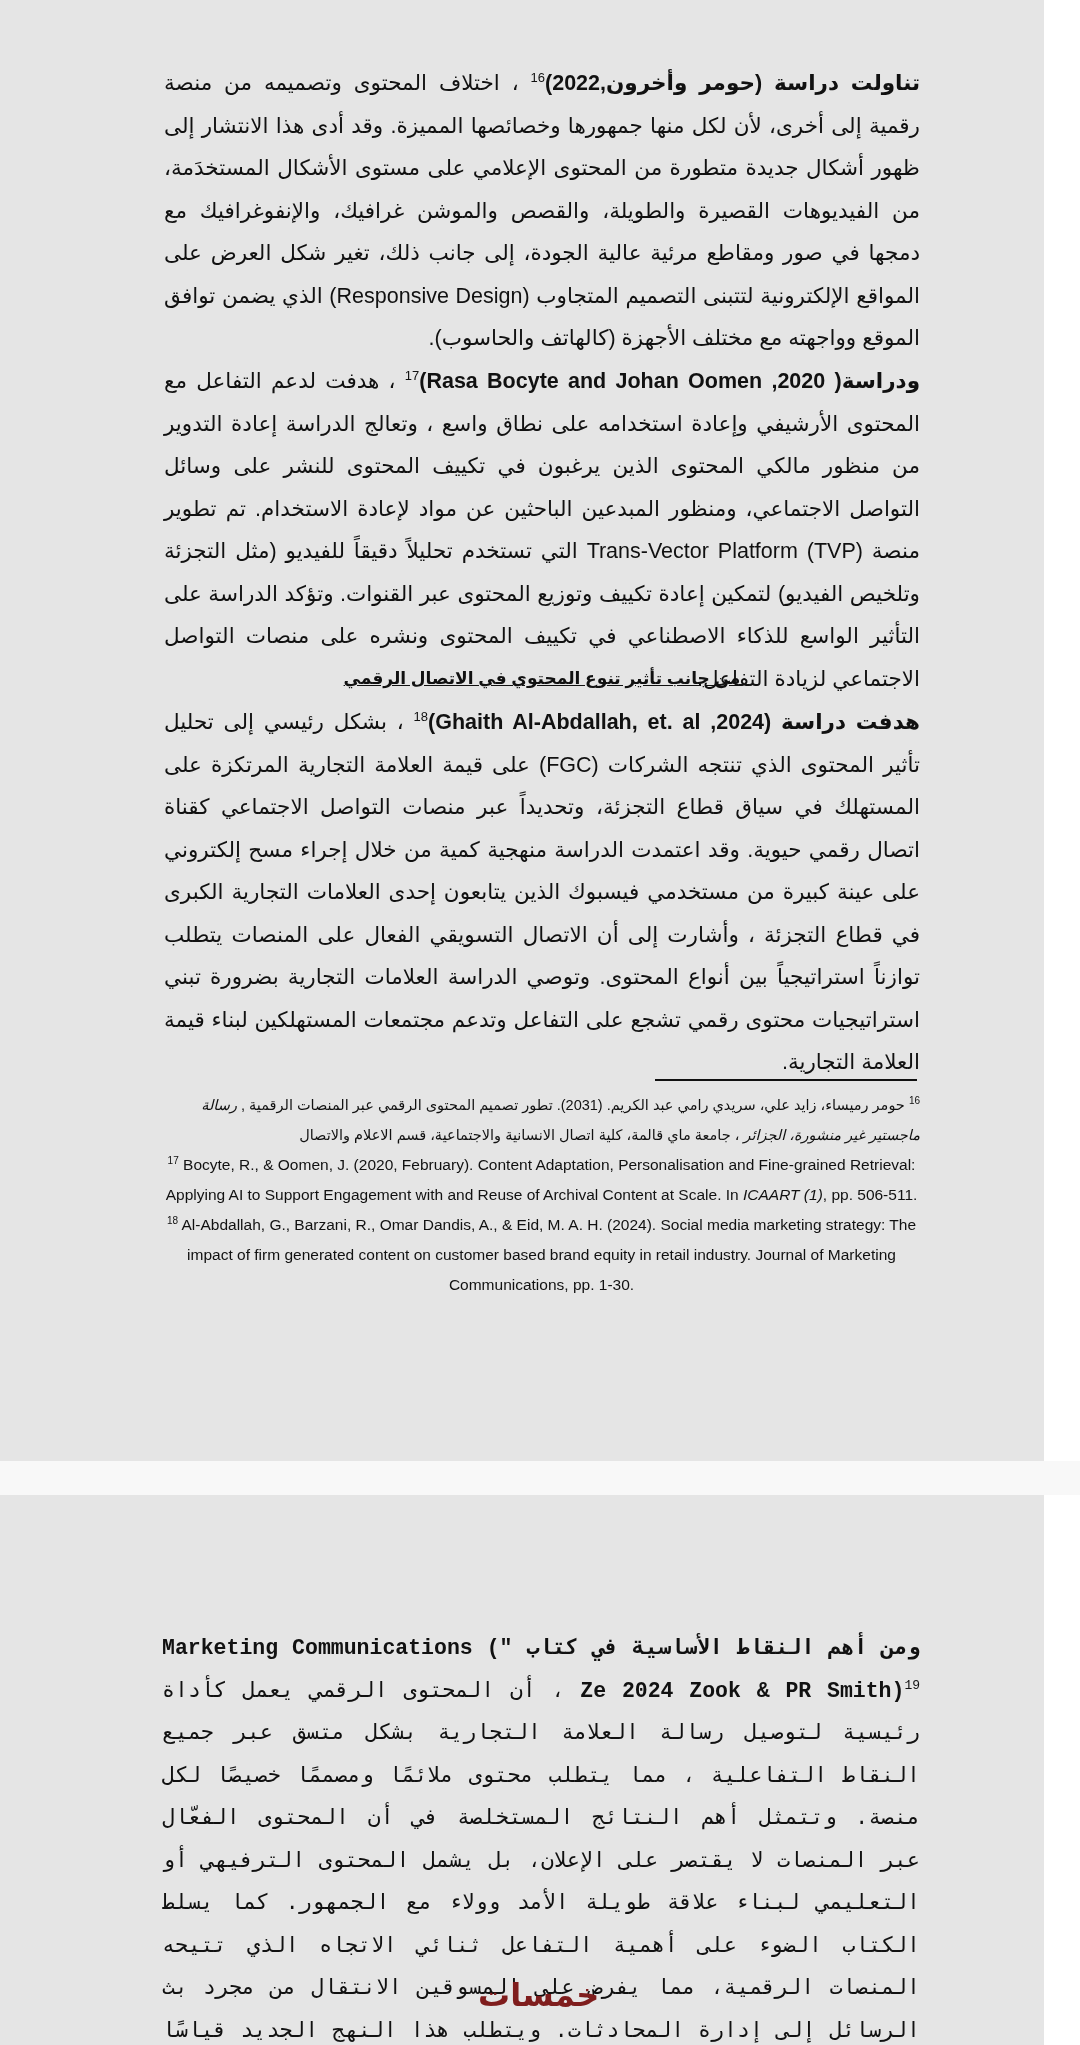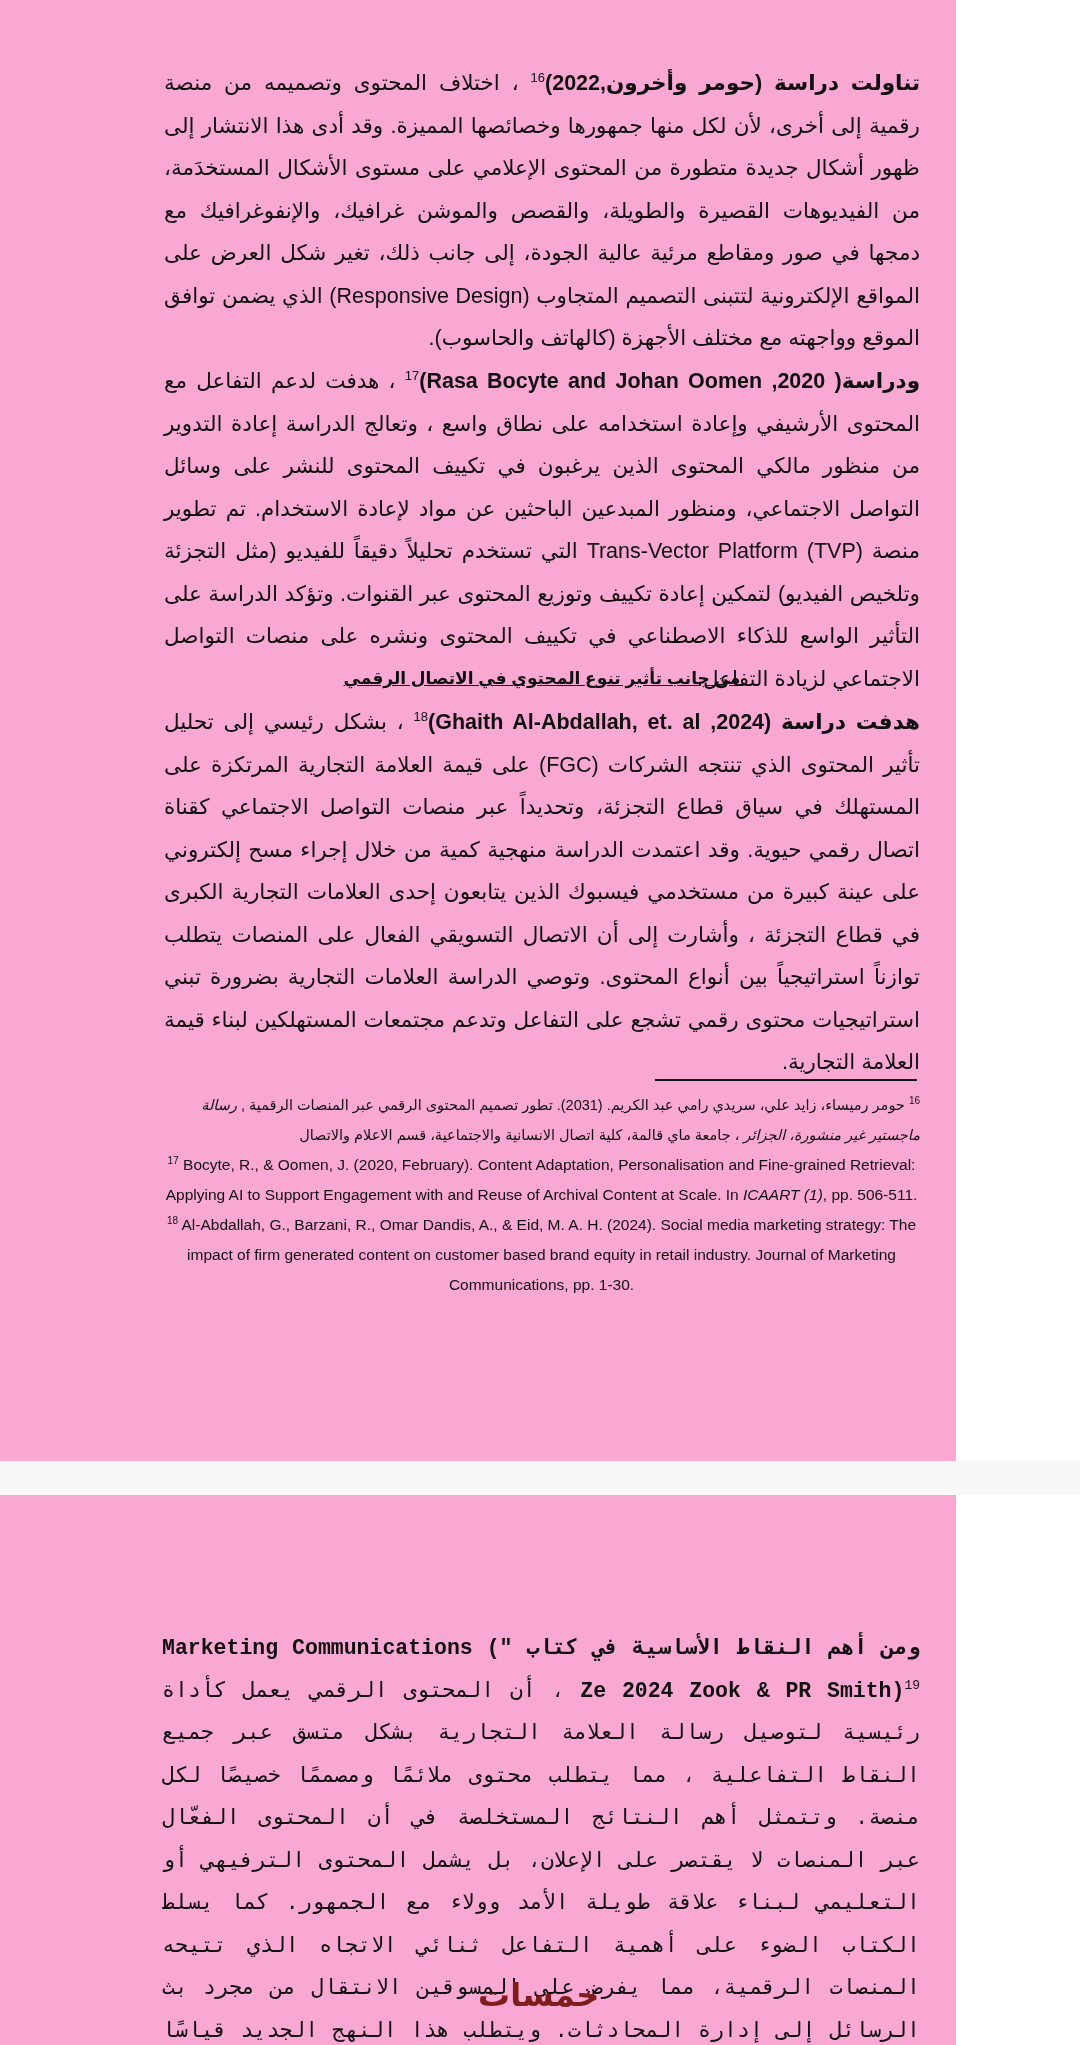--- a/index.html
+++ b/index.html
@@ -1,18 +1,18 @@
 <!DOCTYPE html>
 <html><head>
 <meta charset="utf-8">
 <style>
   html, body { margin: 0; padding: 0; background: #ffffff; }
   body { width: 1080px; height: 2045px; position: relative; overflow: hidden;
          font-family: "Liberation Sans", "DejaVu Sans", sans-serif; color: #111; }
-  .page { position: absolute; left: 0; width: 956px; background: #f9a8d4; }
+  .page { position: absolute; left: 0; width: 1044px; background: #e5e5e5; }
   #page1 { top: 0; height: 1461px; }
   #page-gap { position: absolute; left: 0; top: 1461px; width: 1080px; height: 34px; background: #f8f8f8; }
   #page2 { top: 1495px; height: 550px; font-family: Liberation Mono, monospace; }
 
   .body-block { position: absolute; left: 164px; width: 756px; direction: rtl; text-align: justify;
                 font-size: 21.5px; line-height: 42.5px; }
   .body-block p { margin: 0; text-align-last: right; }
   .bold { font-weight: bold; }
   sup { font-size: 13px; line-height: 0; vertical-align: super; }
   .heading { font-weight: bold; text-decoration: underline; text-align: center !important; text-align-last: center !important;

